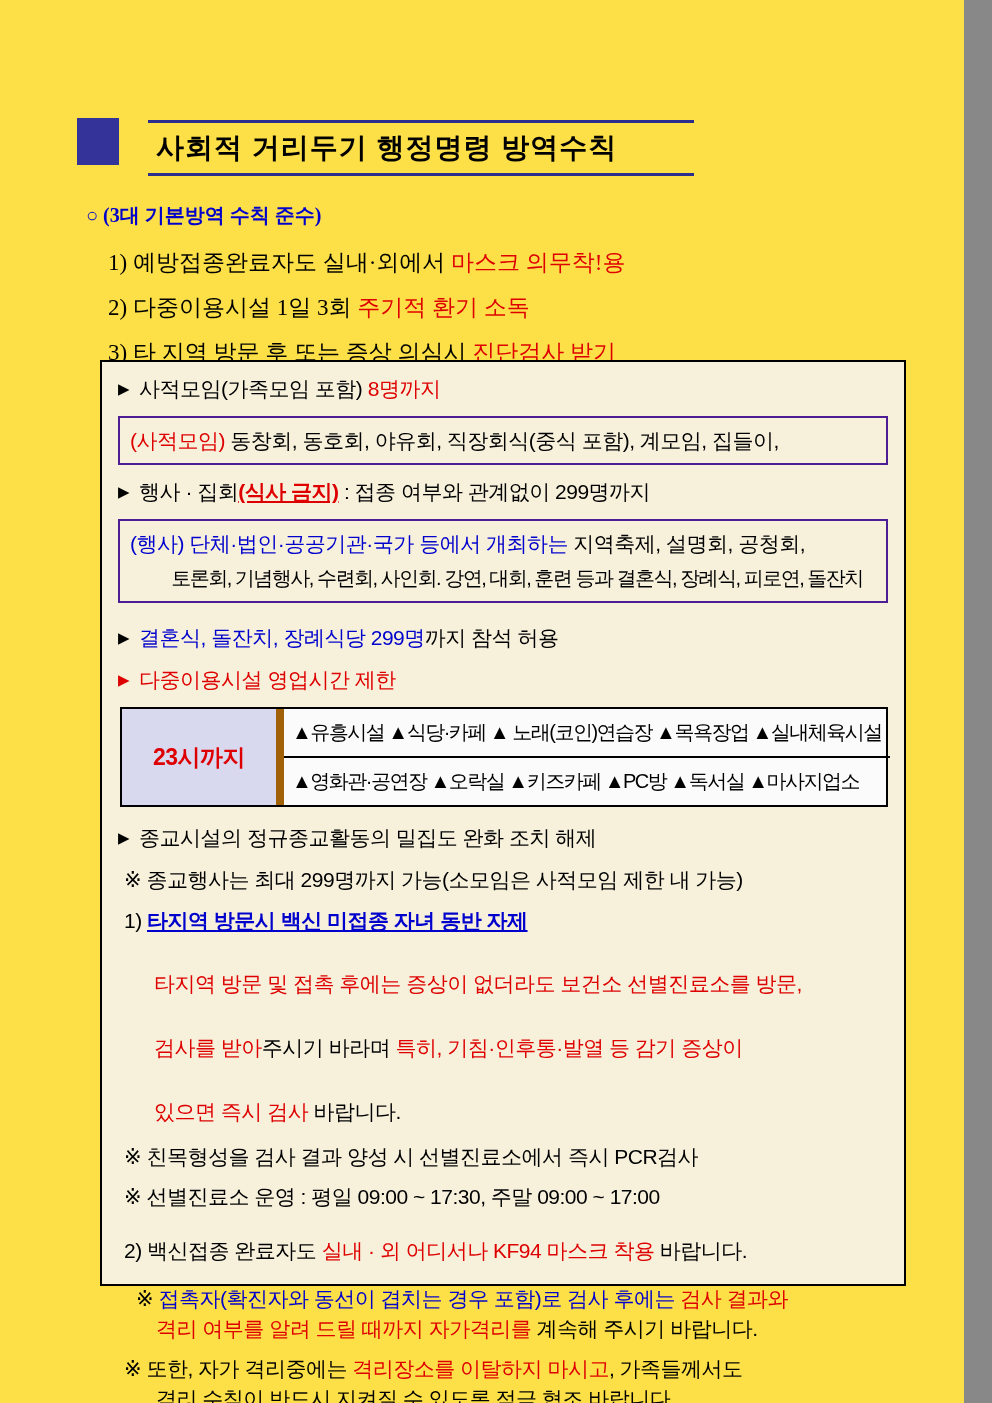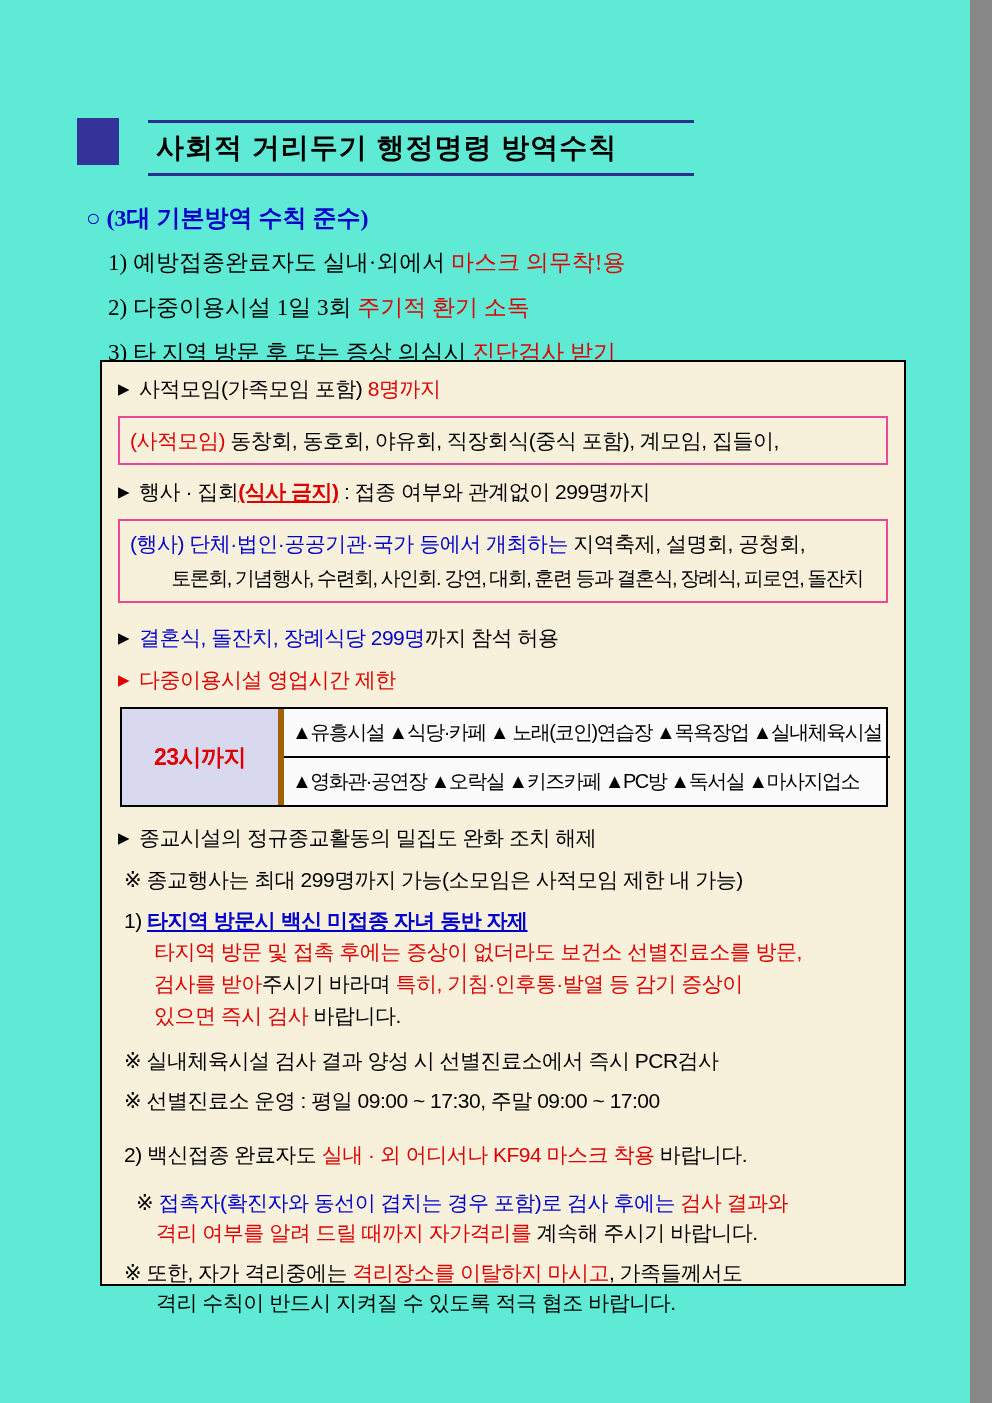--- a/index.html
+++ b/index.html
@@ -1,23 +1,22 @@
 <!DOCTYPE html>
 <html><head>
 <meta charset="utf-8">
 <style>
   html,body{margin:0;padding:0;background:#888;}
   .page{
     position:relative;
     width:964px;height:1403px;
-    background:#5eead4;
+    background:#fde047;
     font-family:"Liberation Sans","DejaVu Sans",sans-serif;
     color:#000;
     overflow:hidden;
-    padding-left:6px;
   }
   
   .title-square{
     position:absolute;left:77px;top:118px;
     width:42px;height:47px;
     background:#333399;
   }
   .title-rule-top{
     position:absolute;left:148px;top:120px;
     width:546px;height:3px;background:#2b2e8c;
@@ -28,66 +27,66 @@
   }
   .page-title{
     position:absolute;left:156px;top:129px;width:540px;
     font-size:28px;font-weight:bold;letter-spacing:1px;
     color:#000;white-space:nowrap;
   }
   
   .serif{font-family:"Liberation Serif","DejaVu Serif",serif;}
   .section-heading{
     position:absolute;left:86px;top:202px;
-    font-size:24px;font-weight:bold;white-space:nowrap;
+    font-size:20px;font-weight:bold;white-space:nowrap;
   }
   .rules-list{
     position:absolute;left:108px;top:240px;
     font-size:23px;line-height:45px;white-space:nowrap;
   }
   
   .main-box{
     position:absolute;left:100px;top:360px;
     width:806px;height:926px;box-sizing:border-box;
     background:#f7f1dc;border:2px solid #000;
     padding:12px 16px 10px 16px;
     font-size:21px;letter-spacing:-0.5px;
   }
   .bullet-line{line-height:30px;margin:0 0 10px 0;white-space:nowrap;}
   .bullet{font-size:15px;margin-right:10px;position:relative;top:-2px;}
   .bullet.red{color:#de0000;}
   .inner-box{
-    border:2px solid #ec4899;background:#f7f1dc;
+    border:2px solid #4c1d95;background:#f7f1dc;
     padding:5px 10px;margin:4px 0 12px 0;
     line-height:35px;font-size:21px;
   }
   .inner-box .line2{padding-left:28px;}
   .inner-box .condensed{letter-spacing:-1.5px;font-size:20px;text-align:center;}
   .note-line{line-height:30px;margin:0 0 10px 0;white-space:nowrap;padding-left:6px;}
   .hang{padding-left:38px;}
   
   .hours-table{
     display:grid;grid-template-columns:162px 1fr;
     border:2px solid #000;margin:4px 0 16px 2px;
     background:#fbfbfb;width:768px;box-sizing:border-box;
   }
   .time-cell{
-    background:#d8d8ef;border-right:6px solid #a16207;
+    background:#d8d8ef;border-right:8px solid #a16207;
     display:flex;align-items:center;justify-content:center;
     font-size:23px;font-weight:bold;color:#de0000;
   }
   .venue-row{
     height:47px;display:flex;align-items:center;
     padding:0 8px;font-size:20px;letter-spacing:-1.5px;white-space:nowrap;
   }
   .venue-row:first-child{border-bottom:2px solid #000;}
   
   .num-block{margin:8px 0 14px 0;}
   .num-title{line-height:31px;white-space:nowrap;padding-left:6px;}
-  .num-body{line-height:32px;white-space:nowrap;padding-left:36px;}
+  .num-body{line-height:32px;white-space:nowrap;padding-left:36px;margin-top:32px;}
   .gap-sm{height:8px;}
   .gap-md{height:14px;}
   
   .c-red{color:#de0000;}
   .c-blue{color:#0000cc;}
   .b{font-weight:bold;}
   .u{text-decoration:underline;}
 </style>
 </head>
 <body>
@@ -144,21 +143,21 @@
     </div>
     <div class="note-line"><span>※ 종교행사는 최대 299명까지 가능(소모임은 사적모임 제한 내 가능)</span></div>
 
     <div class="num-block">
       <div class="num-title"><span>1) </span><span class="c-blue b u">타지역 방문시 백신 미접종 자녀 동반 자제</span></div>
       <div class="num-body"><span class="c-red">타지역 방문 및 접촉 후에는 증상이 없더라도 보건소 선별진료소를 방문,</span></div>
       <div class="num-body"><span class="c-red">검사를 받아</span><span>주시기 바라며 </span><span class="c-red">특히, 기침·인후통·발열 등 감기 증상이</span></div>
       <div class="num-body"><span class="c-red">있으면 즉시 검사</span><span> 바랍니다.</span></div>
     </div>
 
-    <div class="note-line"><span>※ 실내체육시설 검사 결과 양성 시 선별진료소에서 즉시 PCR검사</span></div>
+    <div class="note-line"><span>※ 친목형성을 검사 결과 양성 시 선별진료소에서 즉시 PCR검사</span></div>
     <div class="note-line"><span>※ 선별진료소 운영 : 평일 09:00 ~ 17:30, 주말 09:00 ~ 17:00</span></div>
 
     <div class="gap-md"></div>
     <div class="note-line"><span>2) 백신접종 완료자도 </span><span class="c-red">실내 · 외 어디서나 KF94 마스크 착용</span><span> 바랍니다.</span></div>
 
     <div class="gap-sm"></div>
     <div class="note-line" style="margin-bottom:0;margin-left:12px;"><span>※ </span><span class="c-blue">접촉자(확진자와 동선이 겹치는 경우 포함)로 검사 후에는 </span><span class="c-red">검사 결과와</span></div>
     <div class="note-line hang"><span class="c-red">격리 여부를 알려 드릴 때까지 자가격리를</span><span> 계속해 주시기 바랍니다.</span></div>
 
     <div class="note-line" style="margin-bottom:0;"><span>※ 또한, 자가 격리중에는 </span><span class="c-red">격리장소를 이탈하지 마시고</span><span>, 가족들께서도</span></div>

